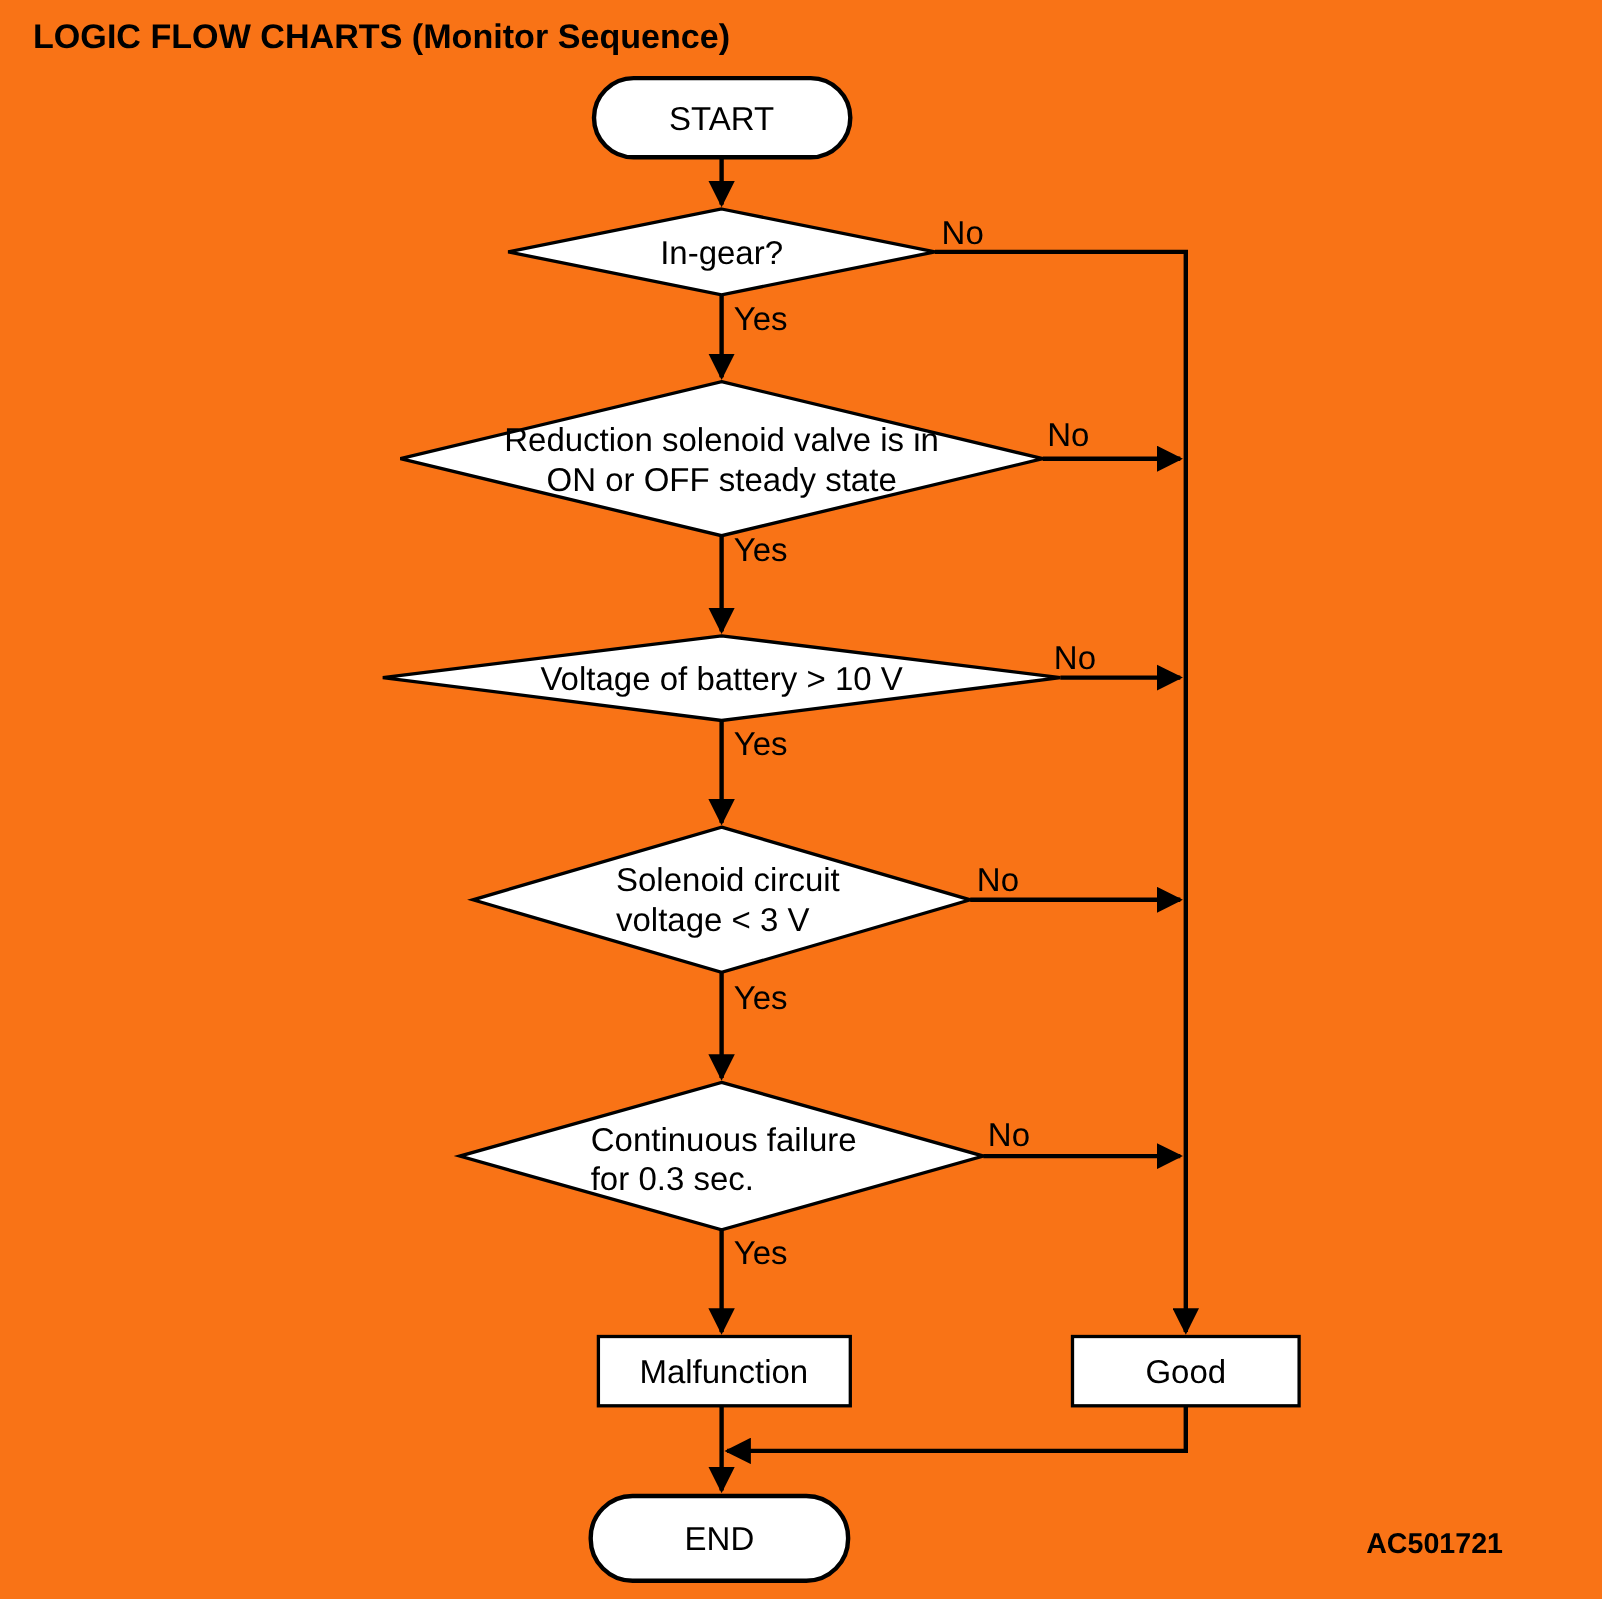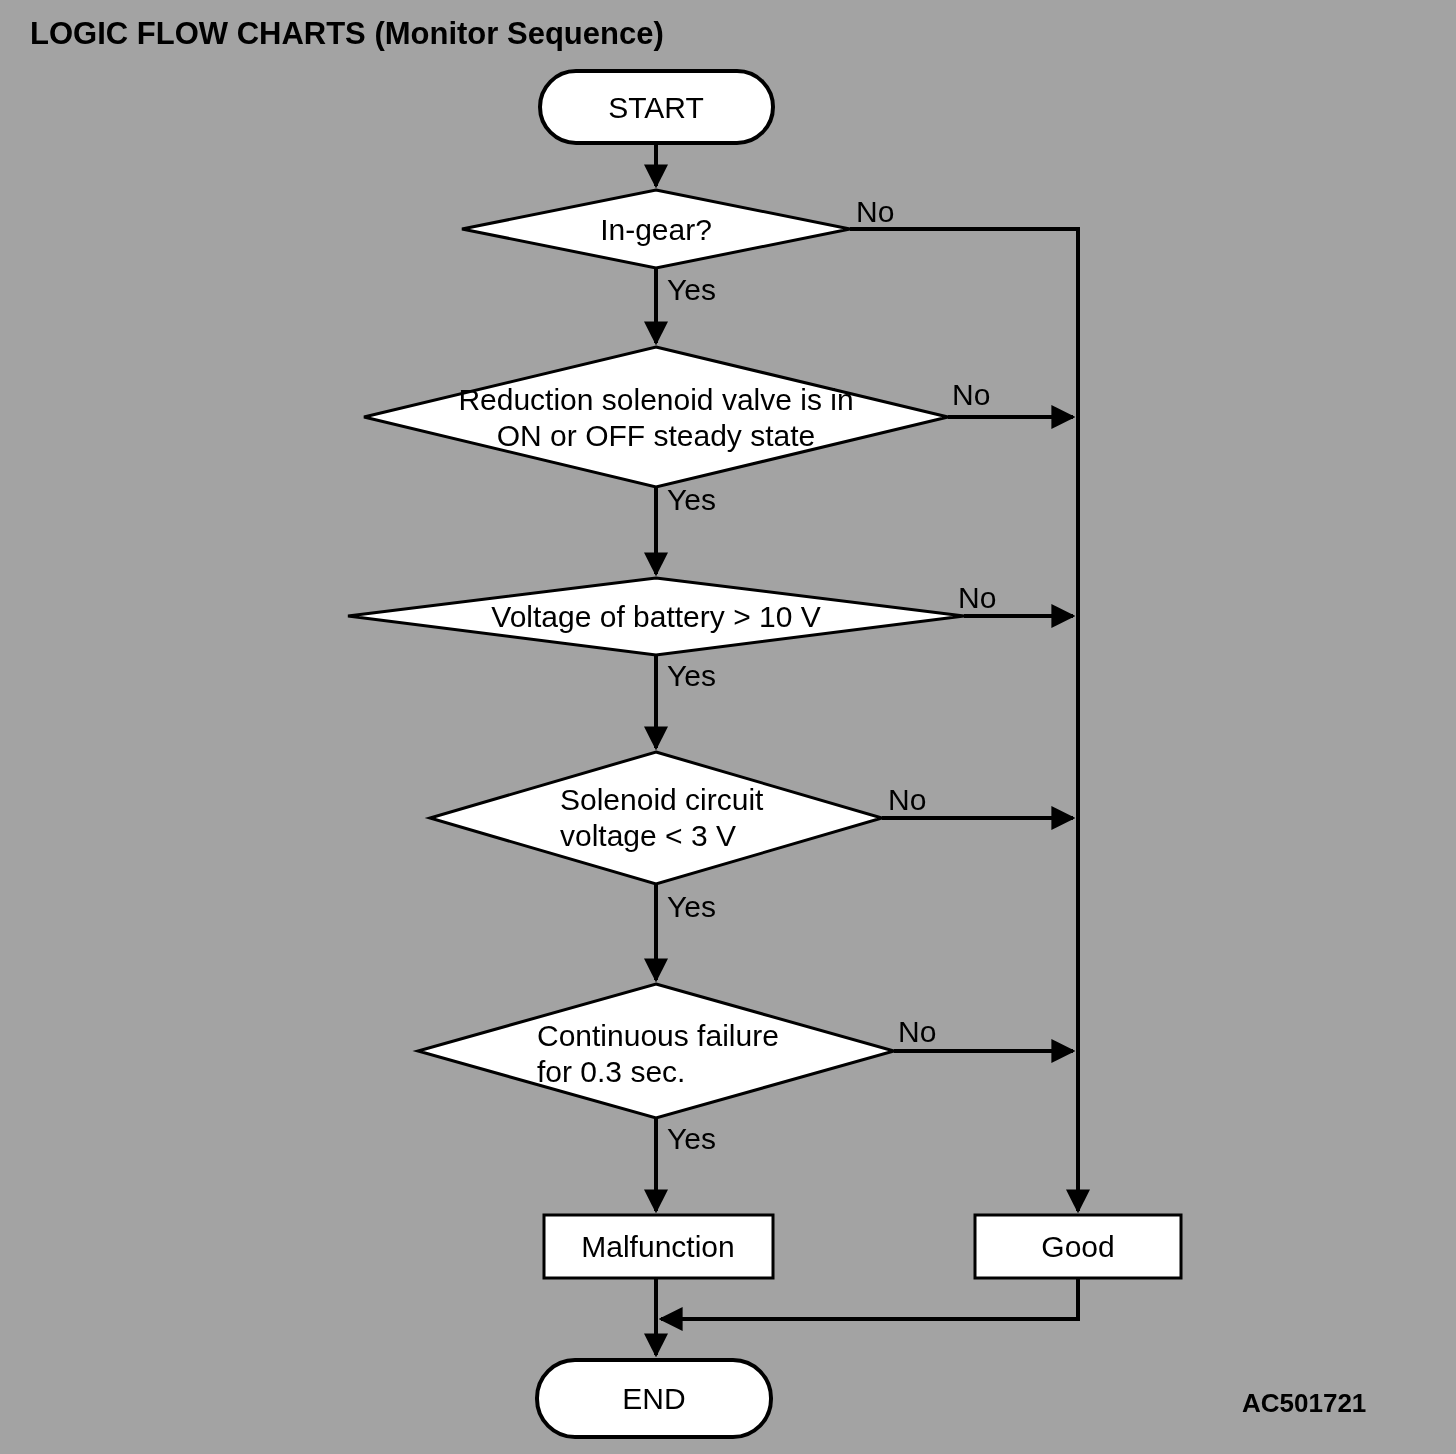--- a/index.html
+++ b/index.html
@@ -4,21 +4,21 @@
 <style>
   html, body {
     margin: 0;
     padding: 0;
     background: #ffffff;
   }
   .page {
     position: relative;
     width: 1456px;
     height: 1454px;
-    background: #a3a3a3;
+    background: #f97316;
     font-family: "Liberation Sans", "DejaVu Sans", sans-serif;
   }
   svg text {
     font-family: "Liberation Sans", "DejaVu Sans", sans-serif;
     fill: #000000;
   }
   .node-label { font-size: 30px; }
   .branch-label { font-size: 30px; }
   .title-text { font-size: 31px; font-weight: bold; }
   .figure-code { font-size: 26px; font-weight: bold; }

